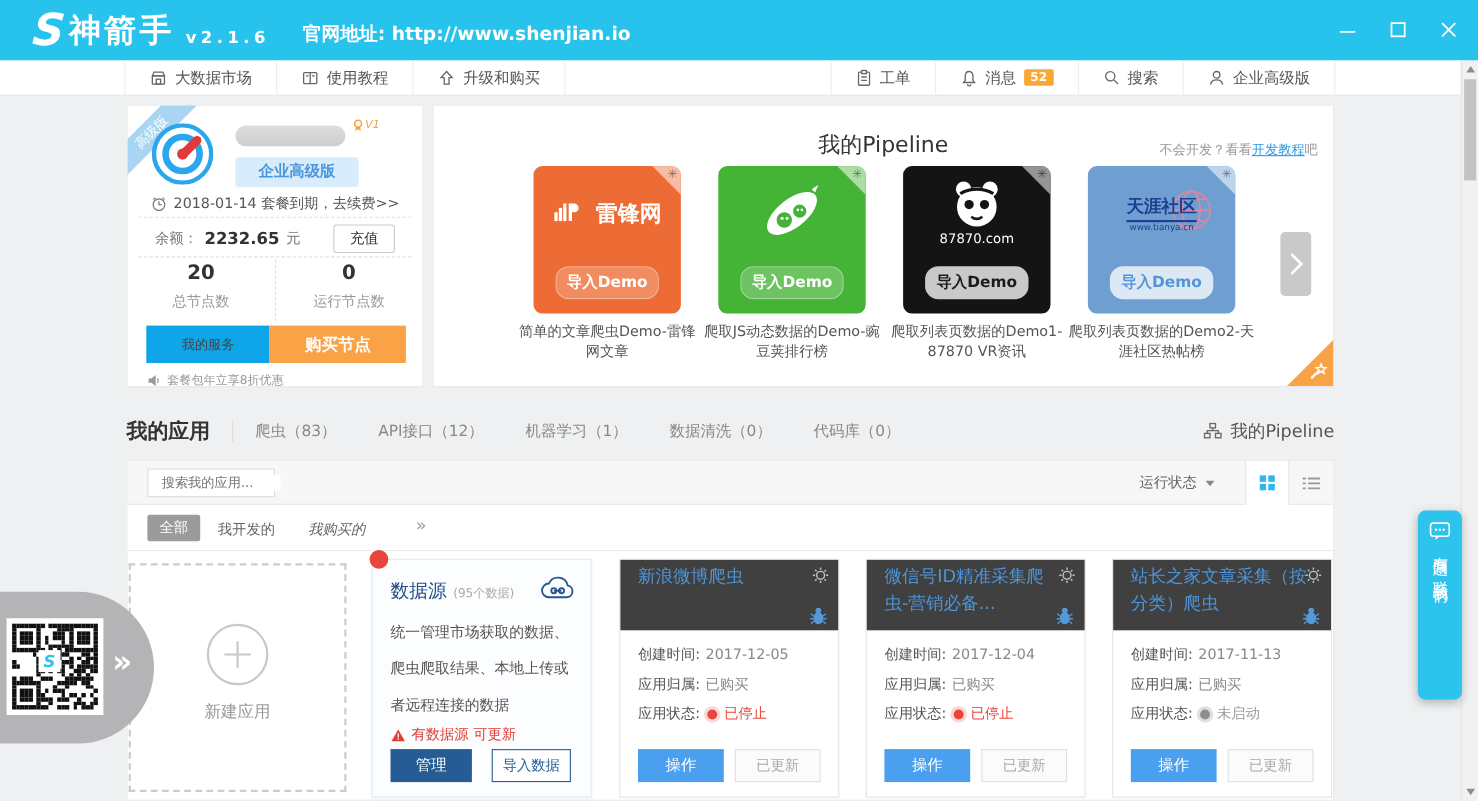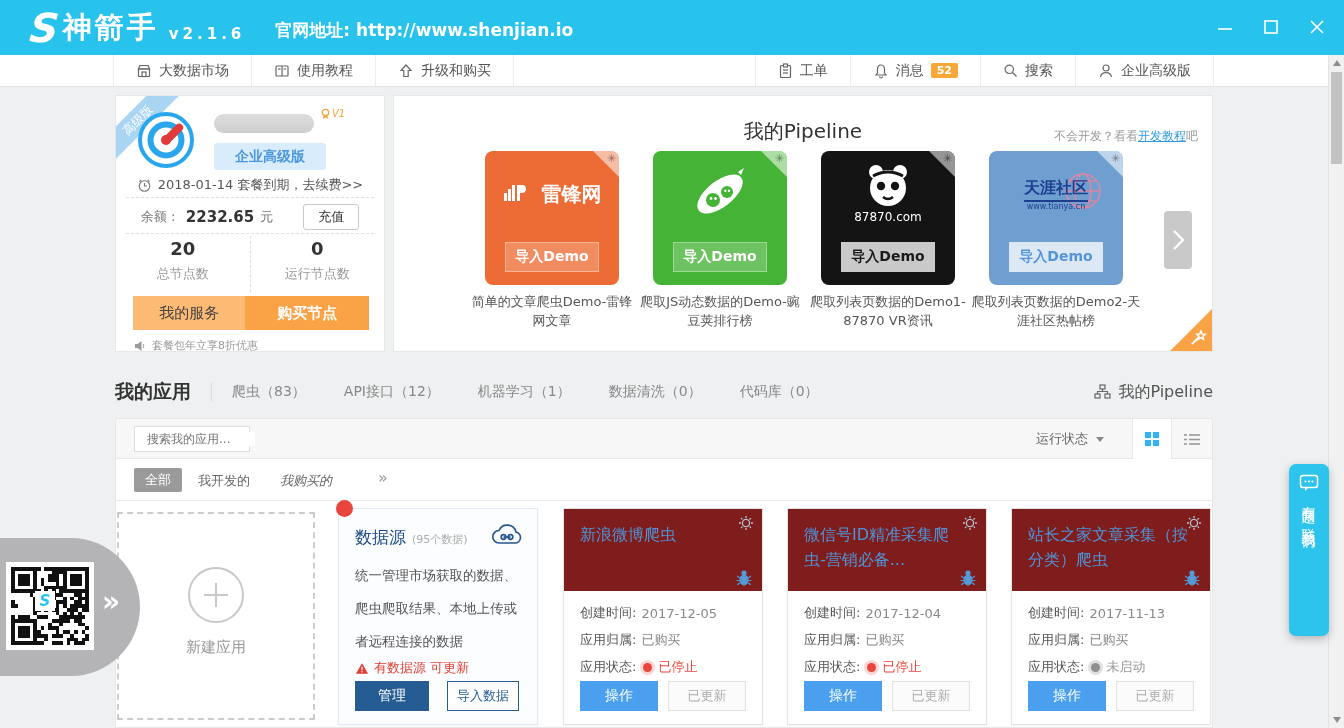--- a/index.html
+++ b/index.html
@@ -37,21 +37,21 @@
 .dash-div { position:absolute; left:10px; right:10px; border-top:1px dashed #e0e0e0; }
 .balance-row { position:absolute; left:0; top:108px; width:100%; display:flex; align-items:center; justify-content:center; gap:6px; font-size:13px; color:#777; }
 .balance-val { font-size:15px; font-weight:bold; color:#333; }
 .recharge-btn { margin-left:24px; width:56px; height:26px; background:#fff; border:1px solid #c9c9c9; border-radius:3px; font-size:13px; color:#333; cursor:pointer; }
 .stats { position:absolute; left:0; top:140px; width:100%; height:56px; display:flex; }
 .stat { flex:1; text-align:center; }
 .stat + .stat { border-left:1px dashed #e0e0e0; }
 .stat-val { font-size:18px; font-weight:bold; color:#333; margin-top:2px; }
 .stat-label { font-size:13px; color:#999; margin-top:6px; }
 .profile-btns { position:absolute; left:17px; top:200px; width:236px; height:34px; display:flex; }
-.btn-service { flex:1; background:#fdba74; color:#444; font-size:15px; border:none; cursor:pointer; }
+.btn-service { flex:1; background:#0ea5e9; color:#444; font-size:12px; border:none; cursor:pointer; }
 .btn-buynode { flex:1.1; background:#f9a246; color:#fff; font-size:15px; font-weight:bold; border:none; cursor:pointer; }
 .promo-row { position:absolute; left:18px; top:242px; font-size:11px; color:#999; display:flex; align-items:center; gap:5px; }
 
 
 .demo { left:393px; top:95px; width:820px; height:257px; }
 .demo-title { text-align:center; font-size:20px; color:#333; margin-top:22px; }
 .demo-hint { position:absolute; right:14px; top:32px; font-size:12px; color:#999; }
 .demo-hint a { color:#2f9ae0; text-decoration:underline; cursor:pointer; }
 .demo-card { position:absolute; top:55px; width:134px; height:134px; border-radius:8px; color:#fff; cursor:pointer; }
 .demo-card-0 { left:91px;  background:#ed6c35; }
@@ -61,21 +61,21 @@
 .fold { position:absolute; top:0; right:0; width:0; height:0; border-top:26px solid rgba(255,255,255,.55); border-left:26px solid transparent; border-radius:0 8px 0 0; }
 .fold-star { position:absolute; top:1px; right:3px; font-size:11px; color:rgba(0,0,0,.45); }
 .demo-card-2 .fold-star { color:#444; }
 .brand-wrap { position:absolute; top:0; left:0; right:0; height:86px; display:flex; flex-direction:column; align-items:center; justify-content:center; }
 .brand-row { display:flex; align-items:flex-start; gap:15px; }
 .brand-text { font-size:20px; font-weight:bold; }
 .brand-sub87 { font-size:12px; margin-top:2px; }
 .tianya-name { font-size:16px; font-weight:bold; color:#1d3f8f; border-bottom:2px solid #1d3f8f; padding-bottom:1px; }
 .tianya-sub { font-size:8px; color:#1d3f8f; }
 .tianya-globe { position:absolute; right:18px; top:18px; opacity:.85; }
-.demo-btn { position:absolute; bottom:13px; left:50%; transform:translateX(-50%); width:94px; height:30px; border-radius:0; font-size:14px; font-weight:bold; border:none; cursor:pointer; background:rgba(255,255,255,.22); color:#fff; box-shadow:inset 0 0 0 1px rgba(255,255,255,.35);margin-top:20px; }
+.demo-btn { position:absolute; bottom:13px; left:50%; transform:translateX(-50%); width:94px; height:30px; border-radius:12px; font-size:14px; font-weight:bold; border:none; cursor:pointer; background:rgba(255,255,255,.22); color:#fff; box-shadow:inset 0 0 0 1px rgba(255,255,255,.35);margin-top:20px; }
 .demo-card-2 .demo-btn { background:#c9c9c9; color:#1a1a1a; box-shadow:none; }
 .demo-card-3 .demo-btn { background:#dcе9f5; background:#dce9f5; color:#5694d8; box-shadow:none; }
 .demo-caption { position:absolute; top:196px; width:172px; text-align:center; font-size:13px; color:#555; line-height:19px; }
 .cap-0 { left:72px; } .cap-1 { left:240px; } .cap-2 { left:408px; } .cap-3 { left:576px; }
 .carousel-next { position:absolute; left:770px; top:115px; width:28px; height:58px; background:#c9c9c9; border-radius:4px; border:none; cursor:pointer; display:flex; align-items:center; justify-content:center; }
 .orange-corner { position:absolute; right:0; bottom:0; width:0; height:0; border-bottom:42px solid #f9a246; border-left:42px solid transparent; cursor:pointer; }
 .wand { position:absolute; right:4px; bottom:3px; }
 
 
 .apps-header { position:absolute; left:115px; top:374px; width:1098px; height:36px; display:flex; align-items:center; }
@@ -111,21 +111,21 @@
 .ds-count { font-size:11px; color:#aaa; }
 .ds-cloud { position:absolute; right:13px; top:13px; }
 .ds-desc { margin:10px 16px 0; font-size:13.5px; color:#555; line-height:33px; }
 .ds-warning { margin:1px 0 0 16px; font-size:13px; color:#e23d35; display:flex; align-items:center; gap:5px; }
 .ds-btns { position:absolute; left:16px; bottom:13px; display:flex; gap:18px; }
 .btn-manage { width:74px; height:30px; background:#265c94; color:#fff; font-size:14px; border:none; cursor:pointer; }
 .btn-import { width:72px; height:30px; background:#fff; color:#265c94; font-size:13px; border:1px solid #265c94; cursor:pointer; }
 
 .app-card { position:absolute; top:508px; width:200px; height:217px; background:#fff; border:1px solid #e4e4e4; box-shadow:0 1px 2px rgba(0,0,0,.05); }
 .ac-0 { left:563px; } .ac-1 { left:787px; } .ac-2 { left:1011px; }
-.ac-header { position:relative; height:82px; background:#7f1d1d; padding:13px 16px 0; }
+.ac-header { position:relative; height:64px; background:#404040; padding:2px 16px 0; }
 .ac-title { font-size:16px; color:#4d94d8; line-height:25px; width:162px; cursor:pointer; }
 .ac-gear { position:absolute; top:6px; right:8px; cursor:pointer; }
 .ac-bug { position:absolute; bottom:5px; right:10px; }
 .ac-body { padding:11px 16px 0; font-size:13px; color:#555; }
 .ac-row { margin-top:9px; display:flex; align-items:center; }
 .ac-row:first-child { margin-top:2px; }
 .ac-val { color:#888; margin-left:5px; }
 .status-dot { display:inline-block; width:9px; height:9px; border-radius:50%; margin:0 6px 0 7px; }
 .st-stopped .status-dot { background:#e8453c; box-shadow:0 0 0 3px rgba(232,69,60,.22); }
 .st-stopped .st-text { color:#e8453c; }

